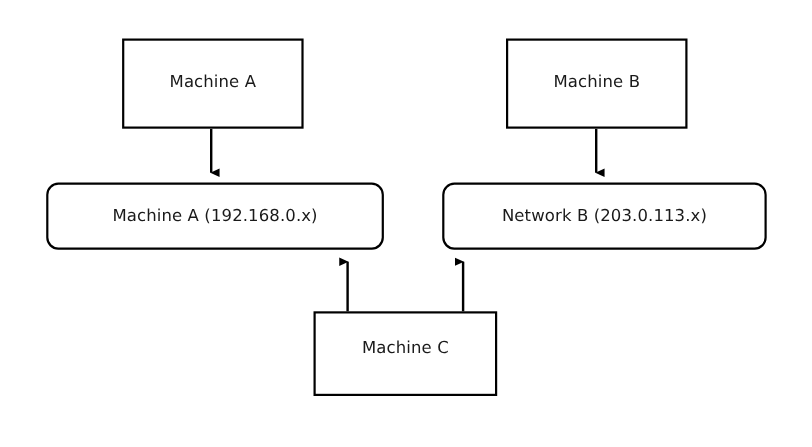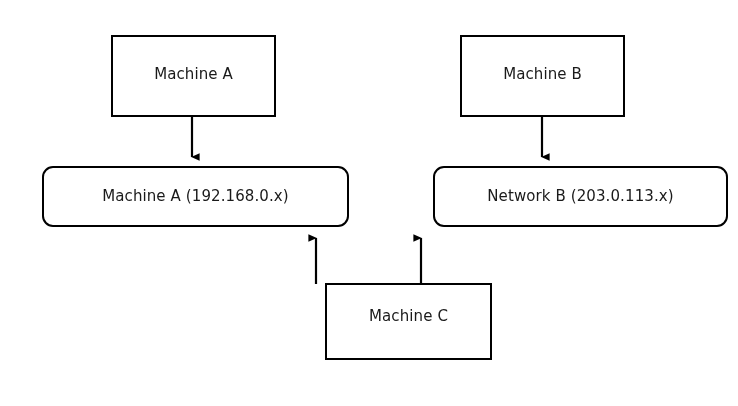--- a/index.html
+++ b/index.html
@@ -86,21 +86,21 @@
   </div>
 
   <div class="node machine machine-top" style="left:111px; top:35px; width:165px; height:82px;">
     <span class="node-label">Machine A</span>
   </div>
 
   <div class="node network" style="left:42px; top:166px; width:307px; height:61px;">
     <span class="node-label">Machine A (192.168.0.x)</span>
   </div>
 
-  <div class="node network" style="left:402px; top:166px; width:295px; height:61px;margin-left:31px;">
+  <div class="node network" style="left:402px; top:166px; width:295px; height:61px;">
     <span class="node-label">Network B (203.0.113.x)</span>
   </div>
 
-  <div class="node machine machine-bottom" style="left:285px; top:283px; width:167px; height:77px;margin-left:40px;">
+  <div class="node machine machine-bottom" style="left:285px; top:283px; width:167px; height:77px;">
     <span class="node-label">Machine C</span>
   </div>
 
 </div>
 
 </body></html>

